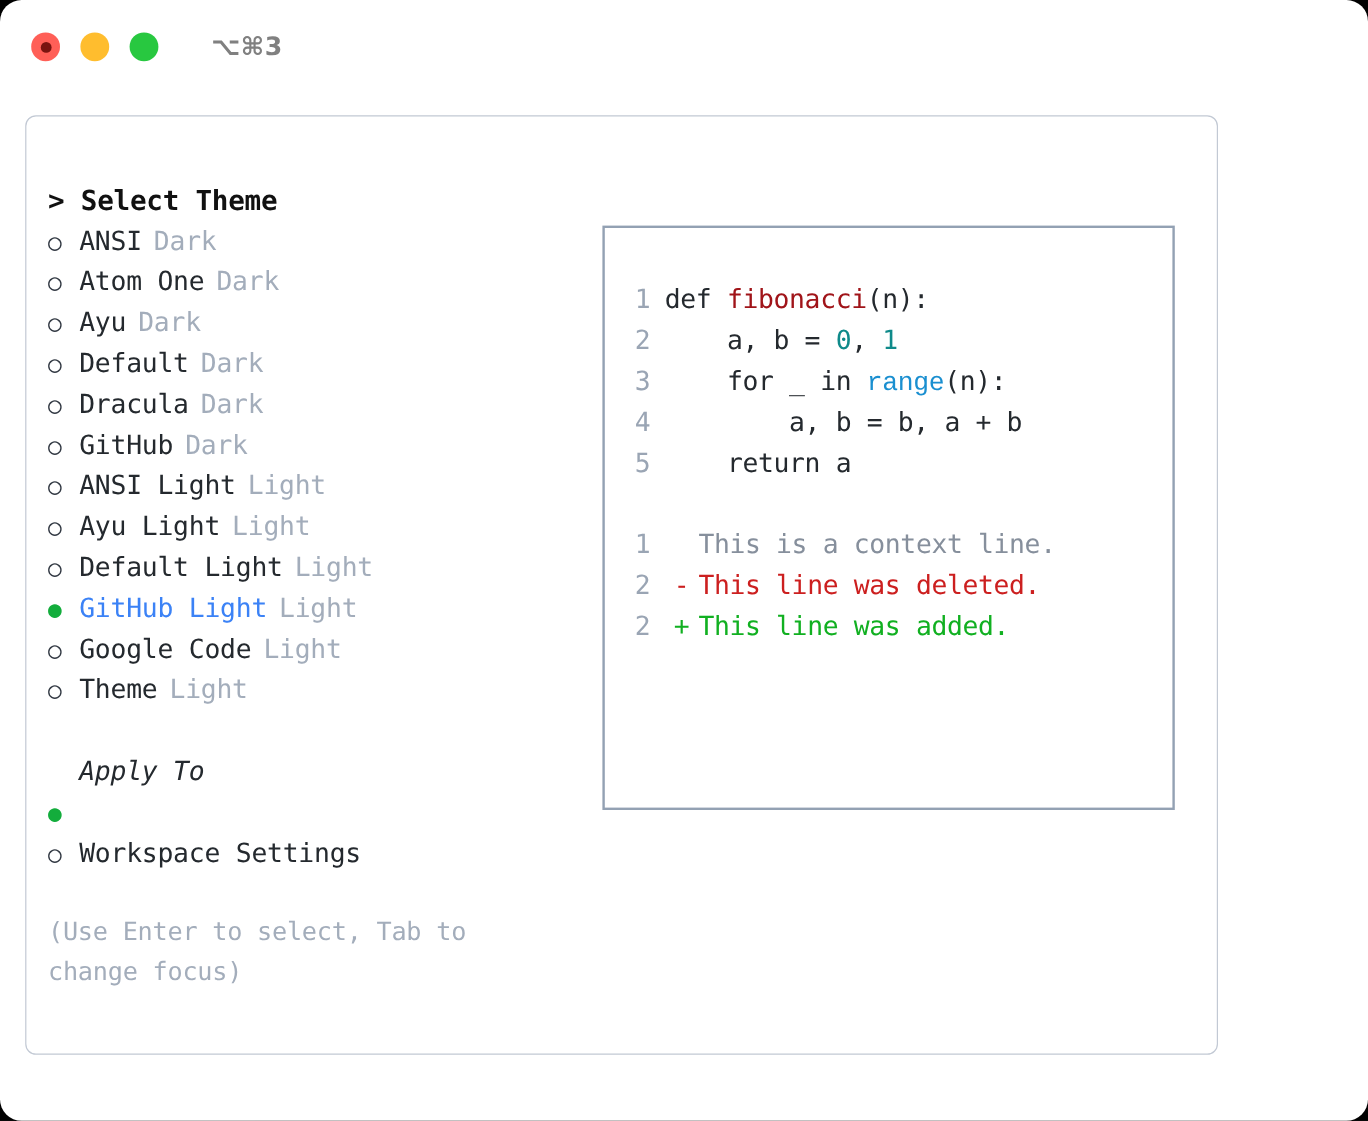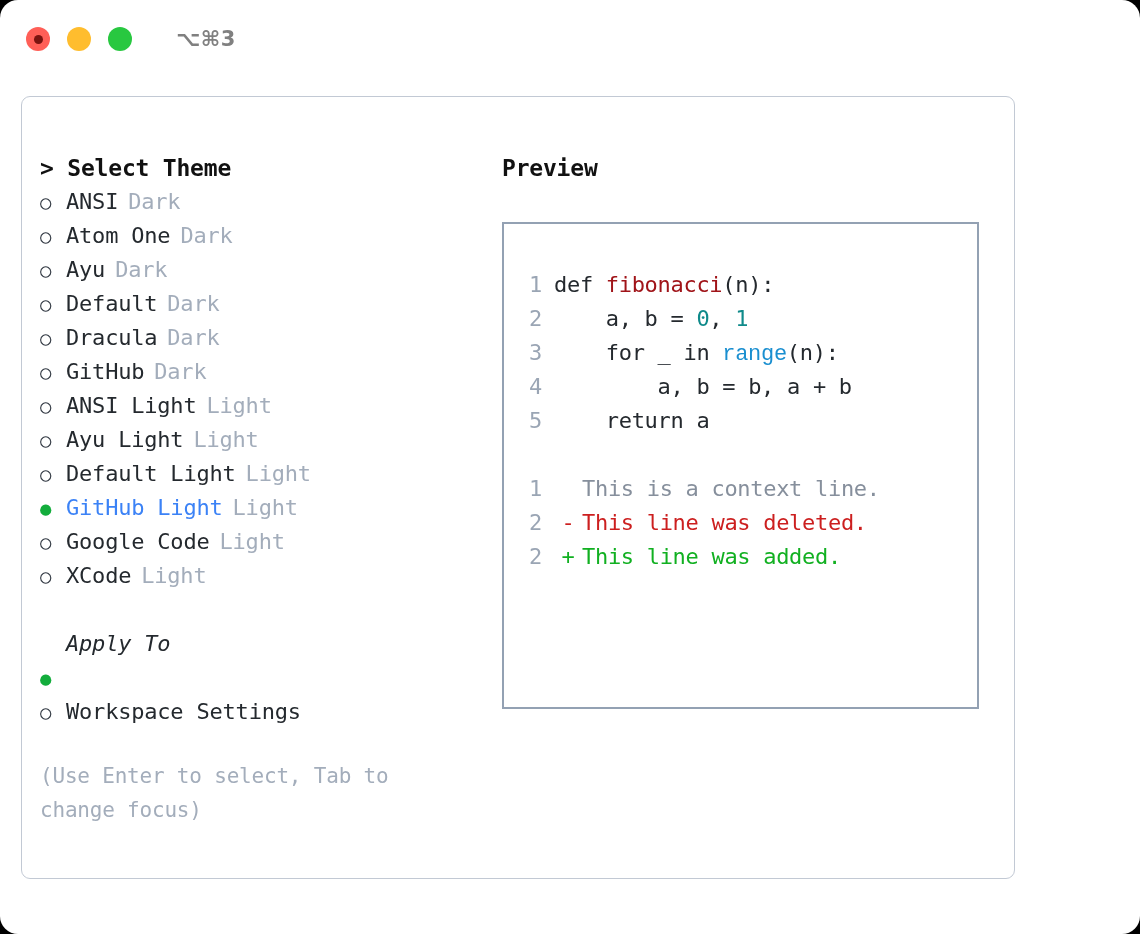--- a/index.html
+++ b/index.html
@@ -230,36 +230,35 @@
             <div class="opt-row"><span class="bullet">○</span><span class="opt-name">Atom One</span><span class="opt-tag">Dark</span></div>
             <div class="opt-row"><span class="bullet">○</span><span class="opt-name">Ayu</span><span class="opt-tag">Dark</span></div>
             <div class="opt-row"><span class="bullet">○</span><span class="opt-name">Default</span><span class="opt-tag">Dark</span></div>
             <div class="opt-row"><span class="bullet">○</span><span class="opt-name">Dracula</span><span class="opt-tag">Dark</span></div>
             <div class="opt-row"><span class="bullet">○</span><span class="opt-name">GitHub</span><span class="opt-tag">Dark</span></div>
             <div class="opt-row"><span class="bullet">○</span><span class="opt-name">ANSI Light</span><span class="opt-tag">Light</span></div>
             <div class="opt-row"><span class="bullet">○</span><span class="opt-name">Ayu Light</span><span class="opt-tag">Light</span></div>
             <div class="opt-row"><span class="bullet">○</span><span class="opt-name">Default Light</span><span class="opt-tag">Light</span></div>
             <div class="opt-row"><span class="bullet sel">●</span><span class="opt-name sel">GitHub Light</span><span class="opt-tag">Light</span></div>
             <div class="opt-row"><span class="bullet">○</span><span class="opt-name">Google Code</span><span class="opt-tag">Light</span></div>
-            <div class="opt-row"><span class="bullet">○</span><span class="opt-name">XCode</span><span class="opt-tag">Light</span></div>
+            <div class="opt-row"><span class="bullet">○</span><span class="opt-name">Theme</span><span class="opt-tag">Light</span></div>
           </div>
 
         <div class="spacer-row"></div>
 
         <div class="apply-head">Apply To</div>
         <div id="apply-list">
             <div class="opt-row"><span class="bullet sel">●</span></div>
             <div class="opt-row"><span class="bullet">○</span><span class="opt-name">Workspace Settings</span></div>
           </div>
 
         <div class="hint">(Use Enter to select, Tab to change focus)</div>
       </div>
 
       <div class="right-col">
-        <div class="section-head">Preview</div>
 
         <div class="preview-box">
           <div class="code" id="code-block"><span class="code-line"><span class="ln">1</span><span class="tok-plain">def </span><span class="tok-fn">fibonacci</span><span class="tok-plain">(n):</span></span><span class="code-line"><span class="ln">2</span><span class="tok-plain">    a, b = </span><span class="tok-num">0</span><span class="tok-plain">, </span><span class="tok-num">1</span></span><span class="code-line"><span class="ln">3</span><span class="tok-plain">    for _ in </span><span class="tok-call">range</span><span class="tok-plain">(n):</span></span><span class="code-line"><span class="ln">4</span><span class="tok-plain">        a, b = b, a + b</span></span><span class="code-line"><span class="ln">5</span><span class="tok-plain">    return a</span></span></div>
           <div class="diff" id="diff-block"><span class="diff-line"><span class="ln">1</span><span class="dmark d-ctx"></span><span class="d-ctx">This is a context line.</span></span><span class="diff-line"><span class="ln">2</span><span class="dmark d-del">-</span><span class="d-del">This line was deleted.</span></span><span class="diff-line"><span class="ln">2</span><span class="dmark d-add">+</span><span class="d-add">This line was added.</span></span></div>
         </div>
       </div>
 
     </div>
   </div>
 </div>

